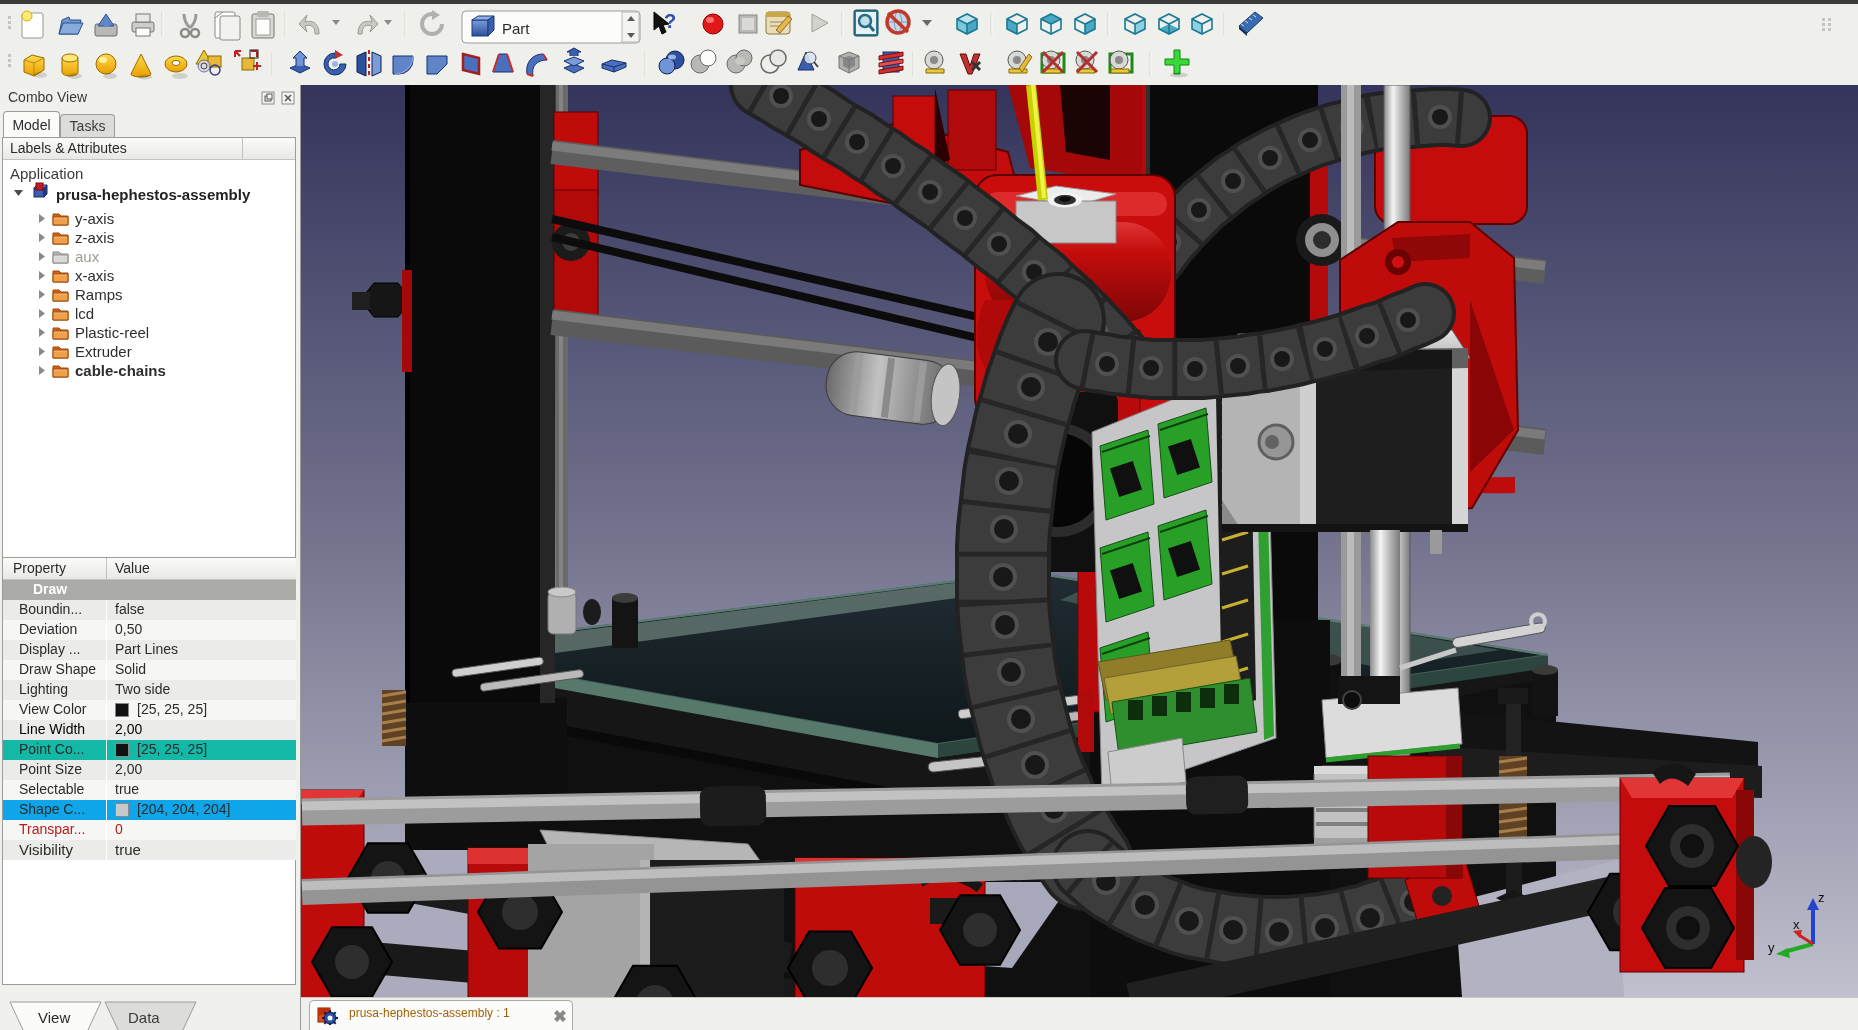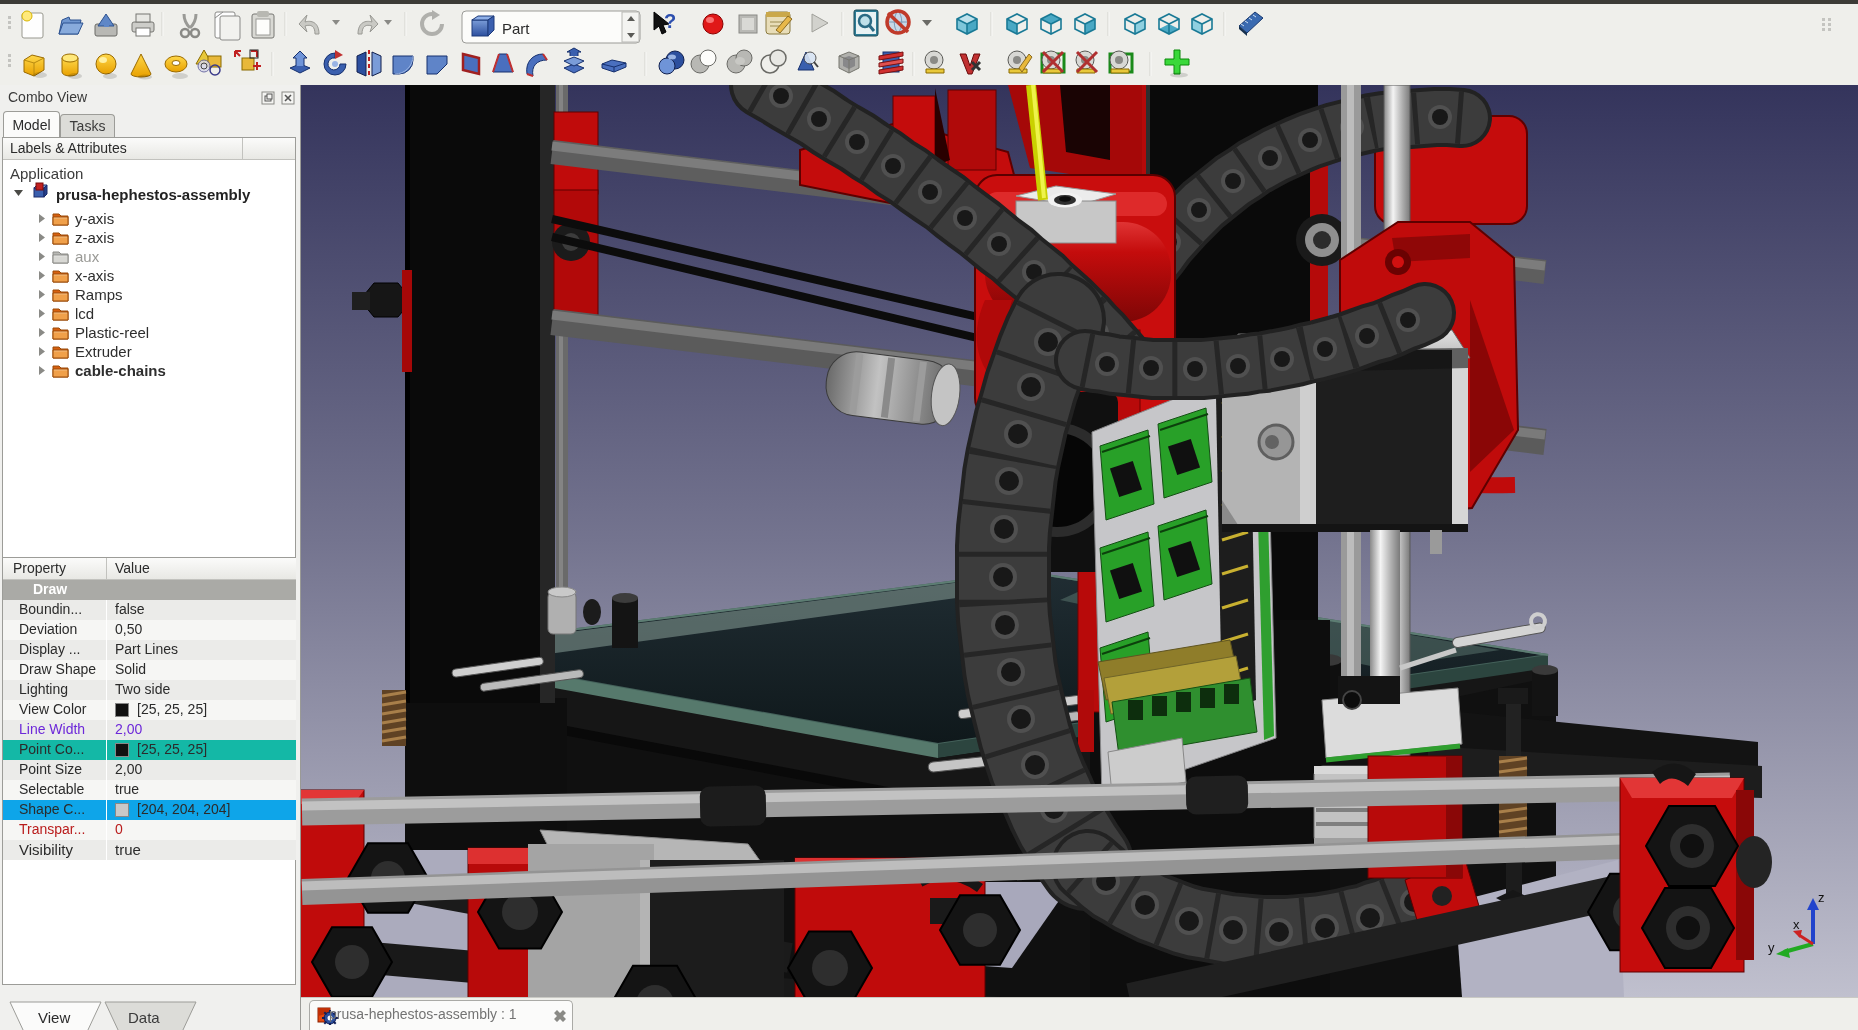--- a/index.html
+++ b/index.html
@@ -506,21 +506,21 @@
       <span style="position:absolute;left:16px;top:1px">Lighting</span>
       <span style="position:absolute;left:112px;top:1px">Two side</span>
       <span style="position:absolute;left:103px;top:0;width:1px;height:20px;background:#ffffff"></span>
     </div>
 <div class="abs" style="left:3px;top:615px;width:293px;height:20px;background:#f6f6f4;font-size:14px;color:#2b2b2b">
       <span style="position:absolute;left:16px;top:1px">View Color</span>
       <span style="position:absolute;left:112px;top:3px;width:14px;height:14px;background:#111111;border:1px solid #888"></span>
       <span style="position:absolute;left:134px;top:1px">[25, 25, 25]</span>
       <span style="position:absolute;left:103px;top:0;width:1px;height:20px;background:#ffffff"></span>
     </div>
-<div class="abs" style="left:3px;top:635px;width:293px;height:20px;background:#ebebe9;font-size:14px;color:#6d28d9">
+<div class="abs" style="left:3px;top:635px;width:293px;height:20px;background:#ebebe9;font-size:14px;color:#000000">
       <span style="position:absolute;left:16px;top:1px">Line Width</span>
       <span style="position:absolute;left:112px;top:1px">2,00</span>
       <span style="position:absolute;left:103px;top:0;width:1px;height:20px;background:#ffffff"></span>
     </div>
 <div class="abs" style="left:3px;top:655px;width:293px;height:20px;background:#14b8a6;font-size:14px;color:#2b2b2b">
       <span style="position:absolute;left:16px;top:1px">Point Co...</span>
       <span style="position:absolute;left:112px;top:3px;width:14px;height:14px;background:#111111;border:1px solid #888"></span>
       <span style="position:absolute;left:134px;top:1px">[25, 25, 25]</span>
       <span style="position:absolute;left:103px;top:0;width:1px;height:20px;background:#ffffff"></span>
     </div>
@@ -568,21 +568,21 @@
         <line x1="13" y1="5" x2="13" y2="8"></line>
         <line x1="13" y1="18" x2="13" y2="21"></line>
         <line x1="5" y1="13" x2="8" y2="13"></line>
         <line x1="18" y1="13" x2="21" y2="13"></line>
         <line x1="7.3" y1="7.3" x2="9.5" y2="9.5"></line>
         <line x1="16.5" y1="16.5" x2="18.7" y2="18.7"></line>
         <line x1="18.7" y1="7.3" x2="16.5" y2="9.5"></line>
         <line x1="7.3" y1="18.7" x2="9.5" y2="16.5"></line>
       </g>
     </svg>
-<div class="abs" style="left:28px;top:8px;font-size:14px;color:#737373">prusa-hephestos-assembly : 1</div>
+<div class="abs" style="left:48px;top:8px;font-size:12px;color:#a16207">prusa-hephestos-assembly : 1</div>
 <svg class="abs" style="left:250px;top:9px" width="18" height="18">
       <path d="M3 6 L6 3 L9 6 L12 3 L15 6 L12 9 L15 12 L12 15 L9 12 L6 15 L3 12 L6 9 Z" fill="#8a8a86"></path>
     </svg>
 </div>
 <div class="abs" id="viewport">
 <svg style="position:absolute;left:0;top:0" width="1557" height="912" viewBox="301 85 1557 912" preserveAspectRatio="none">
 <defs>
 <linearGradient id="bg" x1="0" y1="85" x2="0" y2="997" gradientUnits="userSpaceOnUse">
 <stop offset="0" stop-color="#34345c"></stop>
           <stop offset="0.5" stop-color="#74748f"></stop>

